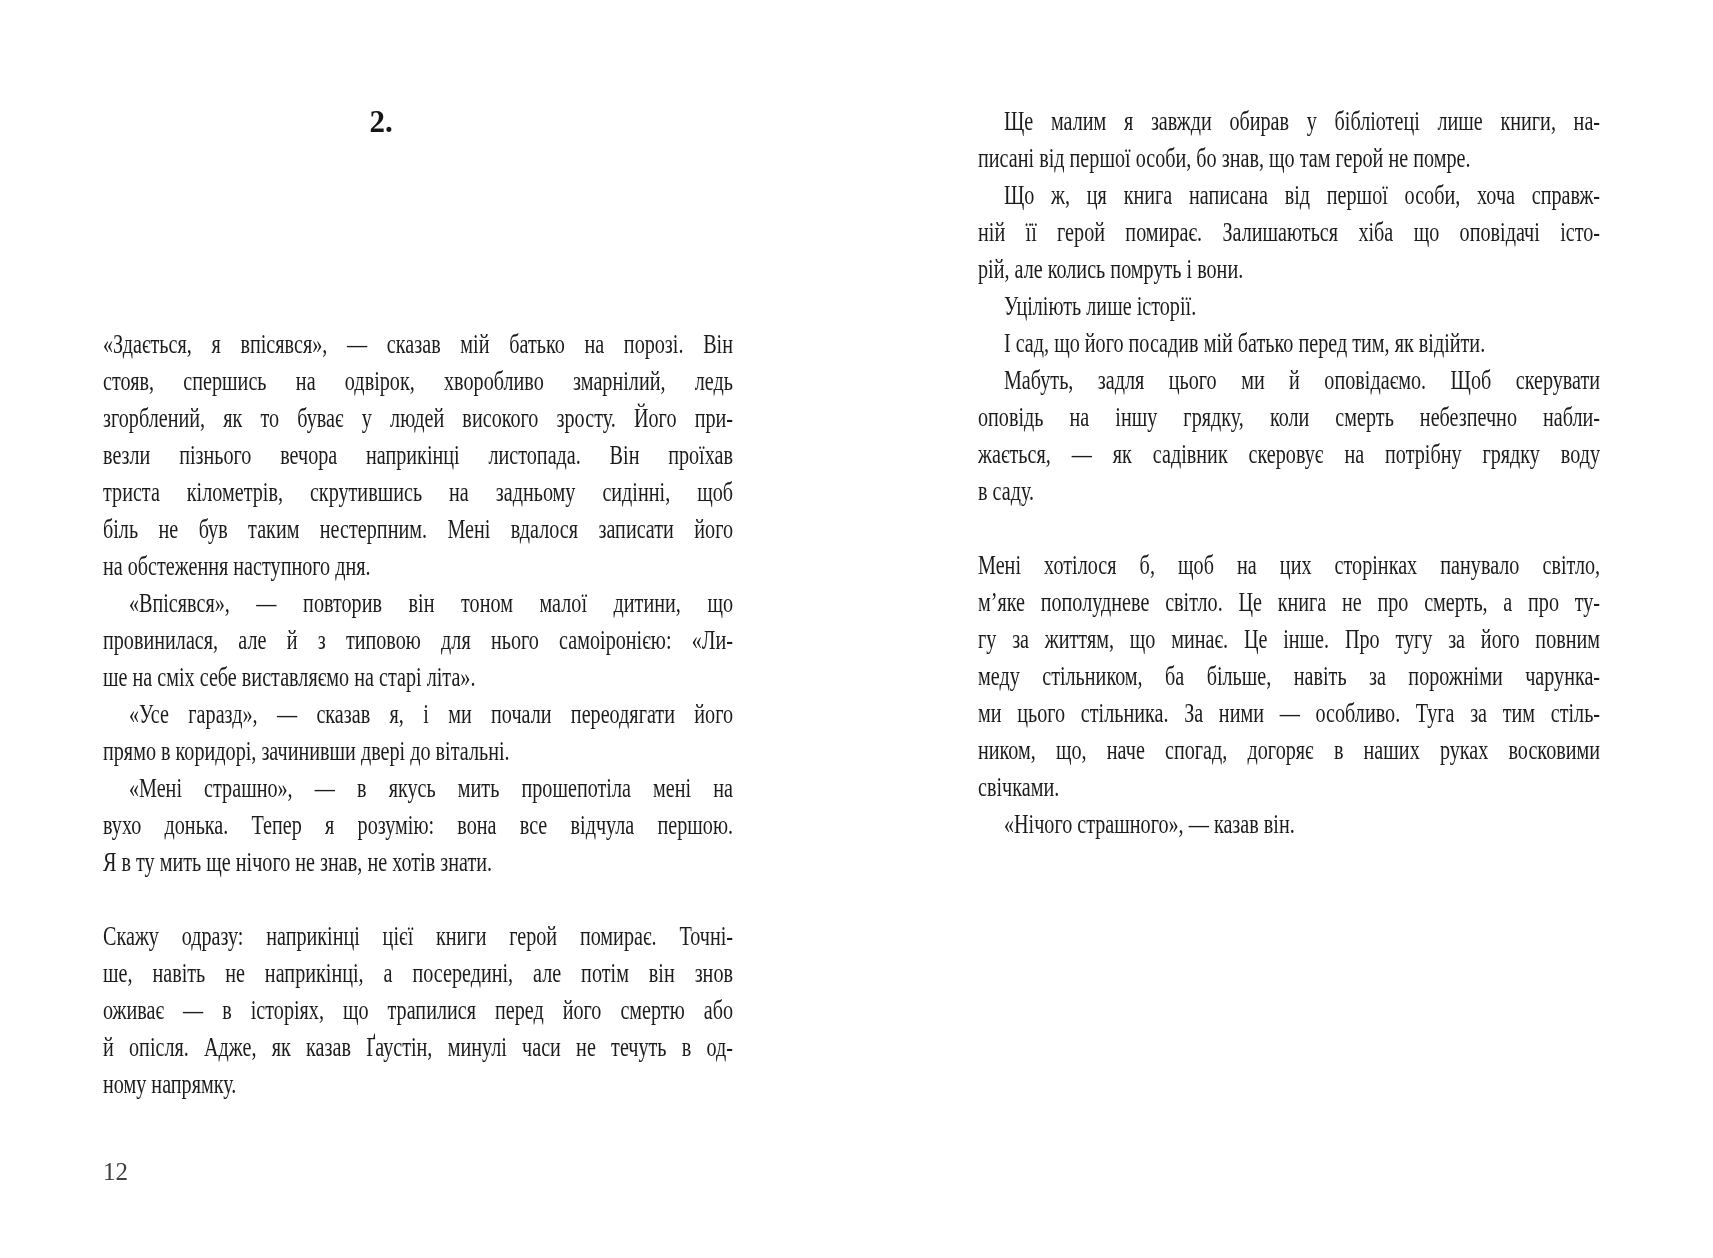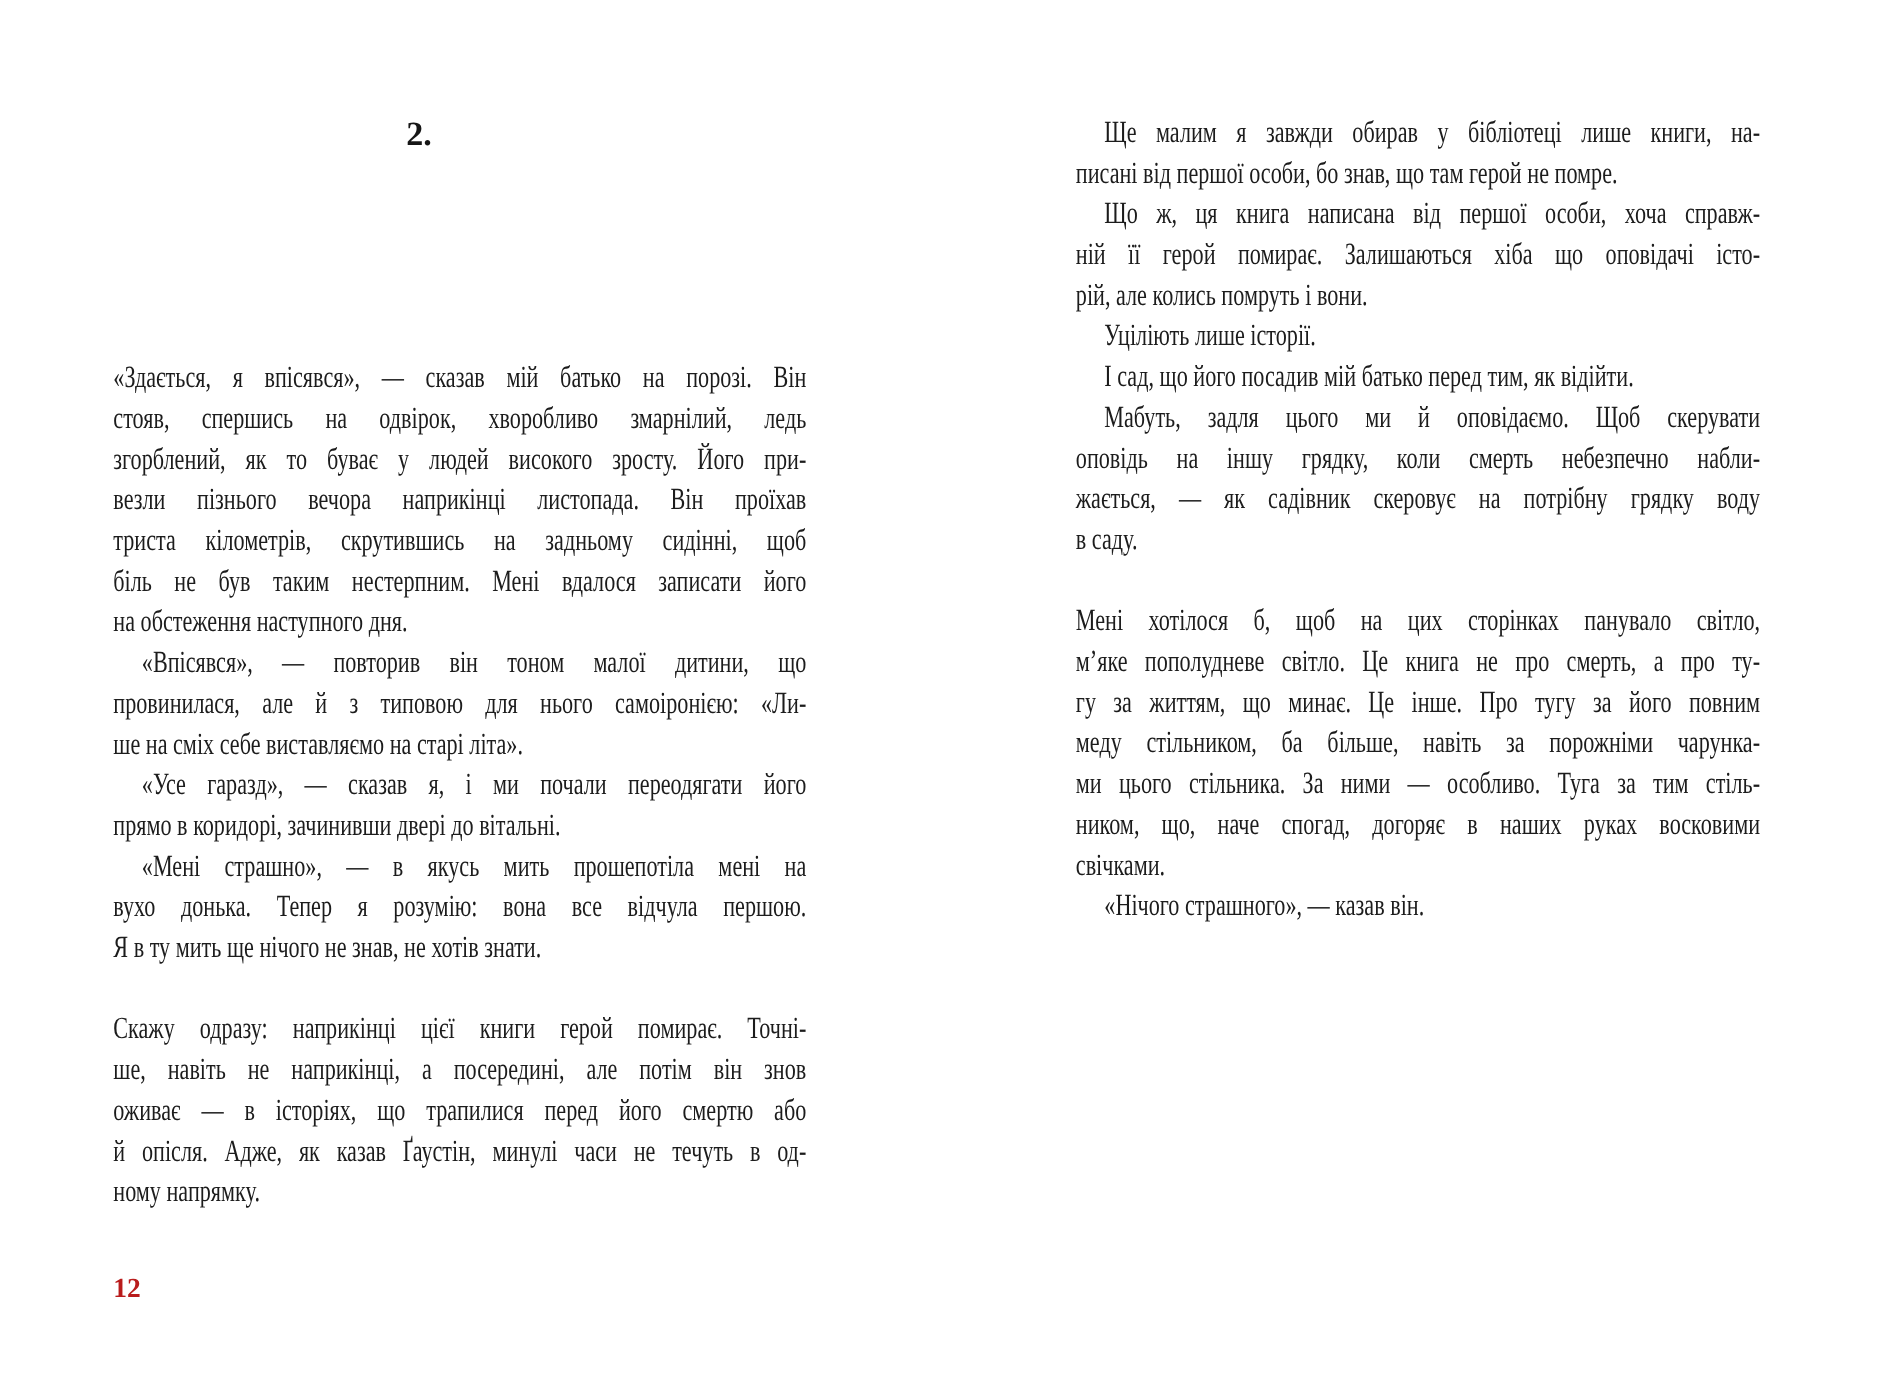--- a/index.html
+++ b/index.html
@@ -58,22 +58,21 @@
   }
   .line.gap {
     margin-top: 37px;
   }
   .page-number {
     position: absolute;
     left: 103px;
     top: 1158px;
     font-size: 25px;
     line-height: 28px;
-    color: #b91c1c;
-    font-weight: bold;
+    color: #404040;
   }
 </style>
 </head>
 <body>
 
 <div id="book-spread">
 
   <div>
     <div class="chapter-heading">2.</div>
 

